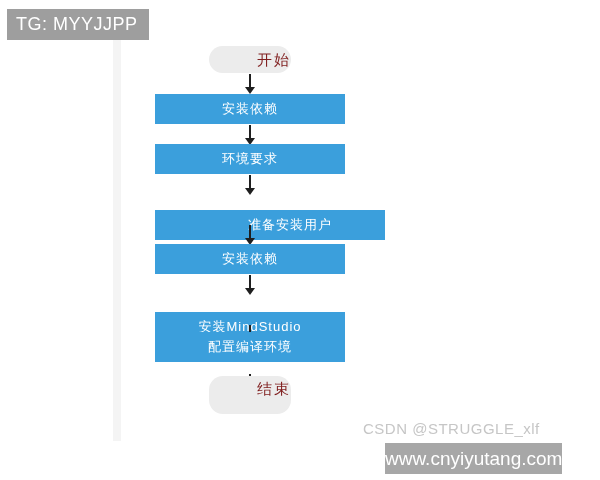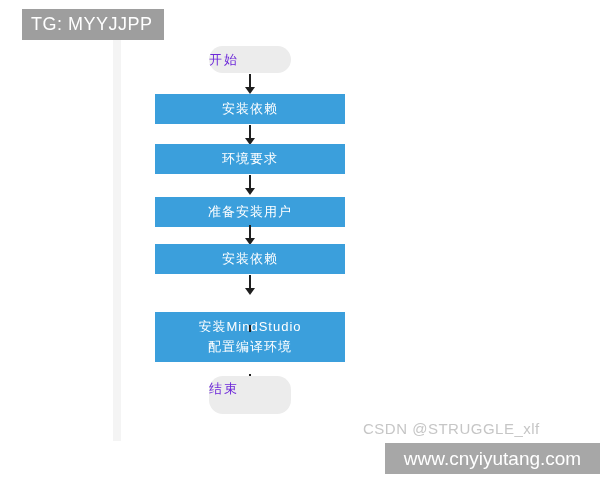--- a/index.html
+++ b/index.html
@@ -30,29 +30,28 @@
     width: 142px;
     height: 31px;
     background: var(--banner_gray_top, #9e9e9e);
     color: #ffffff;
     font-size: 18px;
     line-height: 31px;
     padding-left: 9px;
     box-sizing: border-box;
     letter-spacing: 0.5px;
     white-space: nowrap;
-    margin-left: 15px;
   }
 
   
   .banner-br {
     position: absolute;
     left: 385px;
     top: 443px;
-    width: 215px;
+    width: 177px;
     height: 31px;
     background: var(--banner_gray_bottom, #a7a7a7);
     color: #ffffff;
     font-size: 19px;
     line-height: 31px;
     text-align: center;
     white-space: nowrap;
   }
 
   
@@ -66,44 +65,44 @@
     white-space: nowrap;
   }
 
   
   .terminal {
     position: absolute;
     left: 209px;
     width: 82px;
     background: var(--terminal_gray, #ececec);
     border-radius: 14px;
-    color: #6d28d9;
-    font-size: 13px;
-    text-align: left;
+    color: #7f1d1d;
+    font-size: 15px;
+    text-align: right;
     letter-spacing: 2px;
   }
   .terminal.start { top: 46px; height: 27px; line-height: 27px; }
   .terminal.end   { top: 376px; height: 38px; line-height: 26px; }
 
   
   .step {
     position: absolute;
     left: 155px;
     width: 190px;
     height: 30px;
     background: var(--step_blue, #3b9fdc);
     color: #ffffff;
     font-size: 13px;
     line-height: 30px;
     text-align: center;
     letter-spacing: 1px;
   }
   .step.s1 { top: 94px; }
   .step.s2 { top: 144px; }
-  .step.s3 { top: 197px; }
+  .step.s3 { top: 210px; padding-left: 40px; }
   .step.s4 { top: 244px; }
   .step.s5 { top: 296px; margin-top: 16px; }
   .step.s6 { top: 332px; }
 
   
   .arrow {
     position: absolute;
     left: 249px;
     width: 2px;
     height: 13px;

